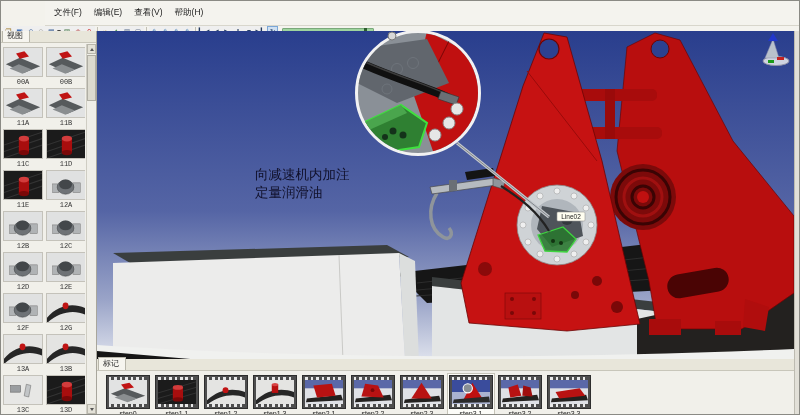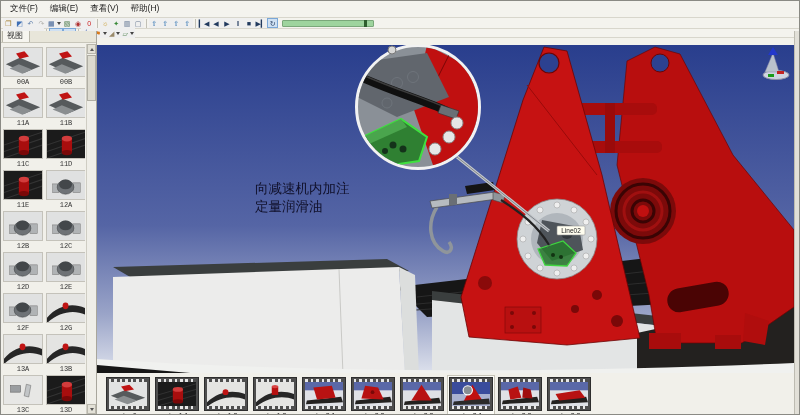--- a/index.html
+++ b/index.html
@@ -1,21 +1,21 @@
 <!DOCTYPE html>
 <html><head>
 <meta charset="utf-8">
 <style>
   * { margin:0; padding:0; box-sizing:border-box; }
   html,body { background:#d4d0c8; }
   body { font-family:"Liberation Sans", sans-serif; }
   .app { position:relative; width:800px; height:415px; background:#f3f2ec; overflow:hidden; border:1px solid #8a8a84; }
 
   
-  .menubar { height:17px; background:#f4f3ee; border-bottom:1px solid #d8d6cc; display:flex; align-items:center; padding-left:3px; }
+  .menubar { height:25px; background:#f4f3ee; border-bottom:1px solid #d8d6cc; display:flex; align-items:center; padding-left:3px;margin-left:44px; }
   .menu-item { font-size:8.5px; color:#222; padding:0 6px; cursor:default; }
 
   
   .toolbar { height:11px; background:#f4f3ee; border-bottom:1px solid #d8d6cc; display:flex; align-items:center; padding-left:2px; }
   .toolbar2 { height:9px; }
   .tbtn { height:10px; min-width:11px; display:inline-flex; align-items:center; justify-content:center; font-size:7px; line-height:1; cursor:default; border:1px solid transparent; }
   .tbtn .g { display:inline-block; transform:translateY(-.5px); }
   .tbtn.active { background:#cfe0f2; border-color:#7ba7d7; }
   .sep { width:1px; height:9px; background:#c2c0b6; margin:0 2px; }
   .caret { width:0; height:0; border-left:2.5px solid transparent; border-right:2.5px solid transparent; border-top:3px solid #444; margin-left:2px; }
@@ -34,21 +34,21 @@
   .thumb svg { width:100%; height:100%; display:block; }
   .thumb-label { font-size:7px; color:#333; text-align:center; height:10px; line-height:10px; }
   .vscroll { position:absolute; top:13px; right:0; bottom:0; width:10px; background:#efeee8; border-left:1px solid #cfcdc3; }
   .vs-btn { position:absolute; left:0; right:0; height:10px; background:#e3e1d7; border:1px solid #b8b6ac; display:flex; align-items:center; justify-content:center; }
   .vs-up { top:0; } .vs-down { bottom:0; }
   .arr-up { width:0; height:0; border-left:2.5px solid transparent; border-right:2.5px solid transparent; border-bottom:3.5px solid #555; }
   .arr-down { width:0; height:0; border-left:2.5px solid transparent; border-right:2.5px solid transparent; border-top:3.5px solid #555; }
   .vs-thumb { position:absolute; left:0; right:0; top:11px; height:46px; background:#dcdacf; border:1px solid #b0aea4; }
 
   .rightcol { flex:1; display:flex; }
-  .workarea { flex:1; display:flex; flex-direction:column;margin-top:14px; }
+  .workarea { flex:1; display:flex; flex-direction:column; }
   .edge-strip { width:5px; background:#e2e0d8; border-left:1px solid #bdbbb1; }
 
   
   .viewport { height:328px; position:relative; border-bottom:1px solid #a8a69c; cursor:crosshair; }
   .viewport svg { display:block; }
 
   
   .steps-panel { flex:1; background:#f1f0ea; position:relative; }
   .steps-row { display:flex; gap:3px; padding:3px 0 0 8px; }
   .step-cell { width:46px; padding:1px; cursor:pointer; }
@@ -568,20 +568,23 @@
               <ellipse cx="679" cy="30" rx="13" ry="4.5" fill="#dde1e8" opacity="0.92" stroke="#99a"></ellipse>
               <polygon points="676,8 668,27 682,27" fill="#b9c2cc" stroke="#88a" stroke-width="0.5"></polygon>
               <polygon points="676,2 671,10 681,10" fill="#2238cc"></polygon>
               <rect x="680" y="26" width="7" height="3" fill="#c22222"></rect>
               <rect x="671" y="29" width="6" height="3" fill="#1a9a1a"></rect>
             </g>
           </svg>
         </div>
 
         <div class="steps-panel">
+          <div class="panel-header">
+            <span class="panel-tab">标记</span>
+          </div>
           <div class="steps-row" id="steps-row">
               <div class="step-cell">
                 <div class="film">
                   <div class="film-img">
                     <svg viewBox="0 0 41 26" preserveAspectRatio="none">
                       <rect width="41" height="26" fill="#e2e3e3"></rect>
                       <polygon points="2,15 17,9 39,17 22,23" fill="#565a5c"></polygon>
                       <polygon points="6,19 16,15 30,20 20,24" fill="#8a8e90"></polygon>
                       <polygon points="13,5 22,3 27,8 17,10" fill="#c01414"></polygon>
                     </svg>

